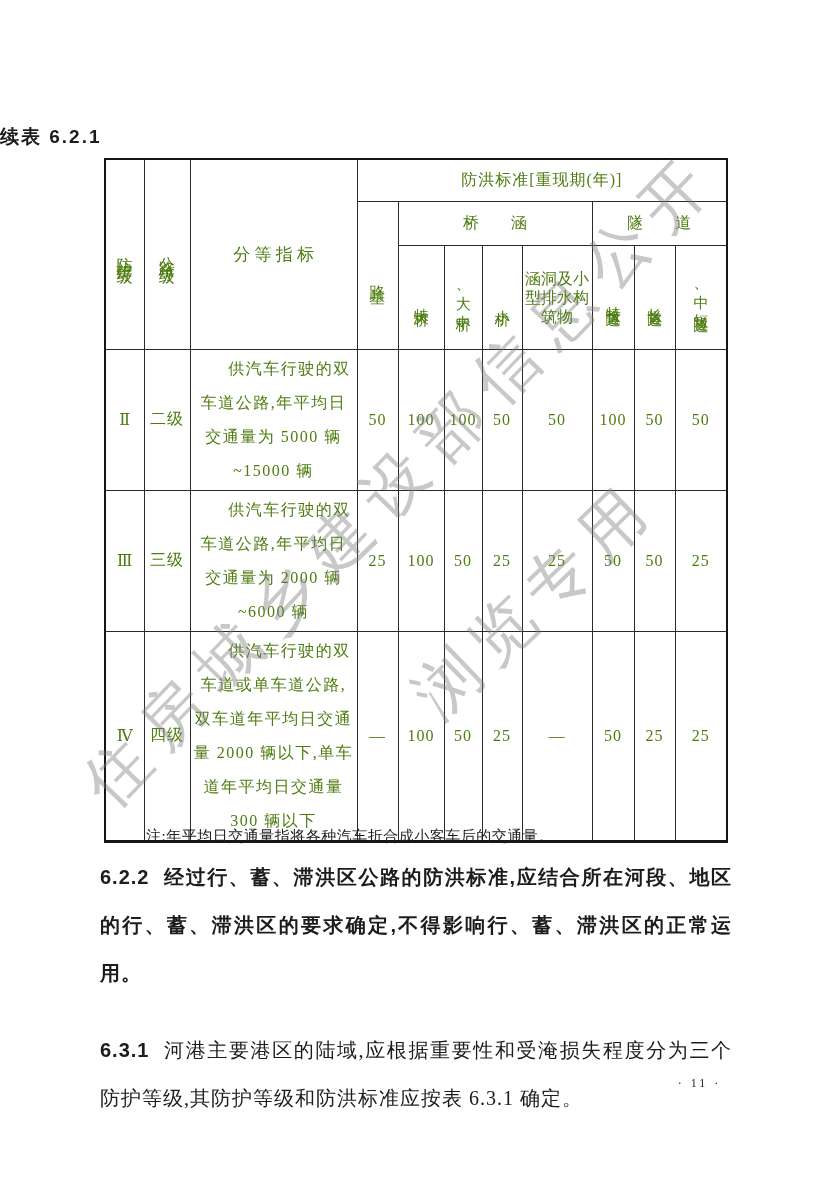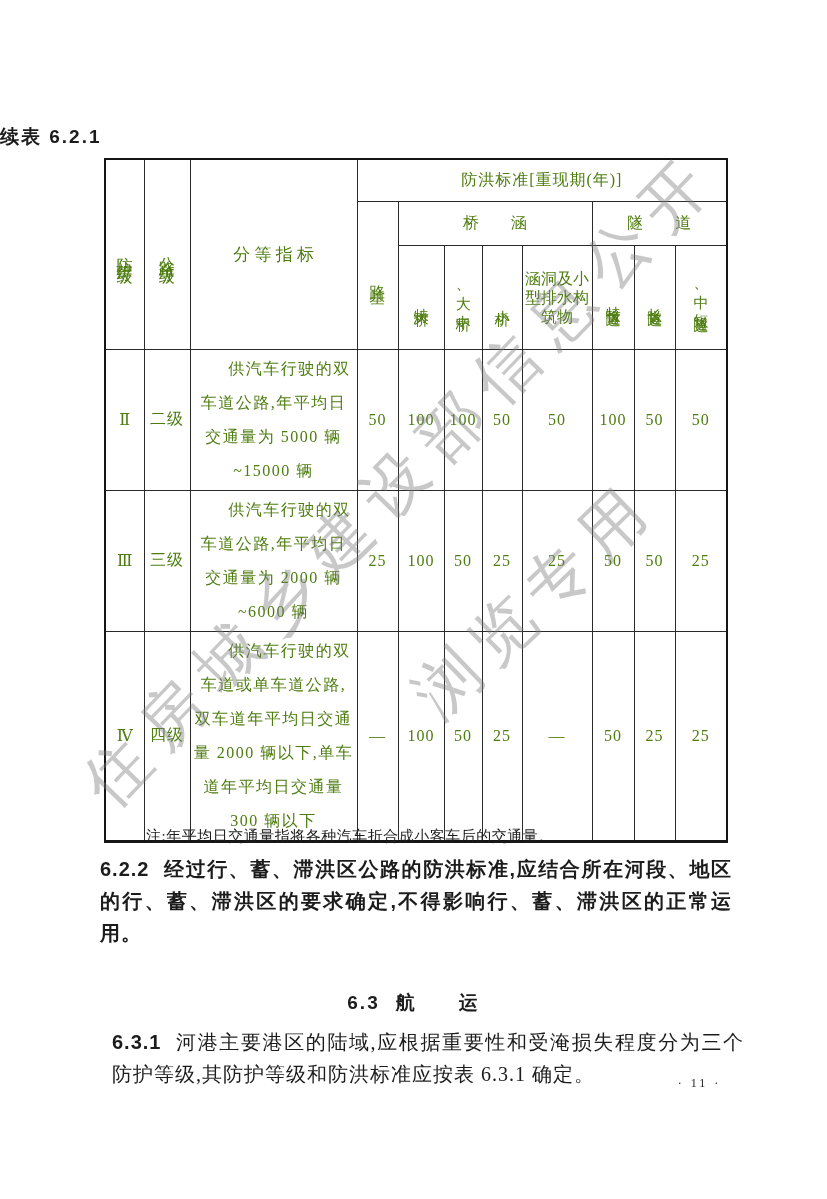--- a/index.html
+++ b/index.html
@@ -45,31 +45,31 @@
   td.highway { font-size:16px; letter-spacing:1px; }
   td.val { font-size:16px; letter-spacing:1px; }
 
   
   .table-note {
     position:absolute; left:116px; top:827px; width:622px;
     font-size:15px; padding-left:30px; letter-spacing:0.5px;
   }
   .para {
     position:absolute; left:100px; width:632px;
-    font-size:20px; line-height:32px; text-align:justify; letter-spacing:1px;
+    font-size:20px; line-height:48px; text-align:justify; letter-spacing:1px;
   }
   .para .pnum {
     font-weight:700; font-family:"Liberation Sans","DejaVu Sans",sans-serif;
     margin-right:14px; letter-spacing:1px;
   }
   .para.bold {
     font-weight:700; font-family:"Liberation Sans","DejaVu Sans",sans-serif;
   }
   .p-622 { top:853px; }
-  .p-631 { top:1026px;margin-left:12px; }
+  .p-631 { top:1026px; }
   .section-heading {
     position:absolute; left:0; right:0; top:990px; text-align:center;
     font-weight:700; font-size:19px; letter-spacing:2px;
     font-family:"Liberation Sans","DejaVu Sans",sans-serif;
   }
   .section-heading .snum { margin-right:16px; }
   .page-number {
     position:absolute; left:642px; top:1076px; width:115px; text-align:center;
     font-size:12px; letter-spacing:3px;
   }
@@ -172,23 +172,20 @@
     </tr>
   </tbody>
     </table>
 
   <div class="table-note">注:年平均日交通量指将各种汽车折合成小客车后的交通量。</div>
 
   <div class="para bold p-622">
     <span class="pnum">6.2.2</span><span>经过行、蓄、滞洪区公路的防洪标准,应结合所在河段、地区的行、蓄、滞洪区的要求确定,不得影响行、蓄、滞洪区的正常运用。</span>
   </div>
 
-  <div class="section-heading">
-    <span class="snum">6.3</span><span>航　　运</span>
-  </div>
 
   <div class="para p-631">
     <span class="pnum">6.3.1</span><span>河港主要港区的陆域,应根据重要性和受淹损失程度分为三个防护等级,其防护等级和防洪标准应按表 6.3.1 确定。</span>
   </div>
 
   <div class="page-number">· 11 ·</div>
 
 </div>
 
 </body></html>

